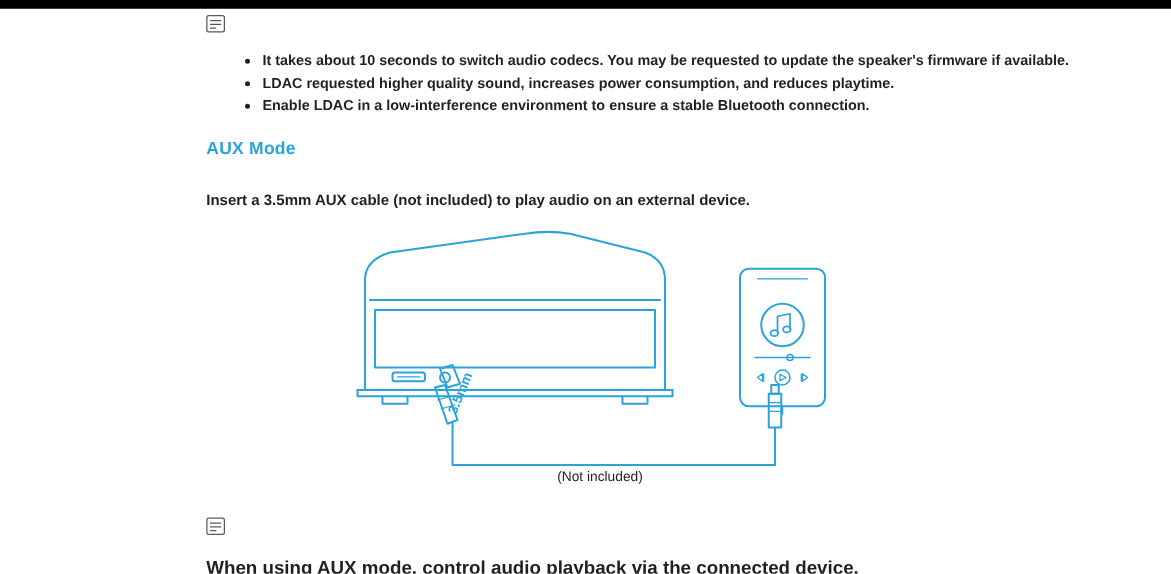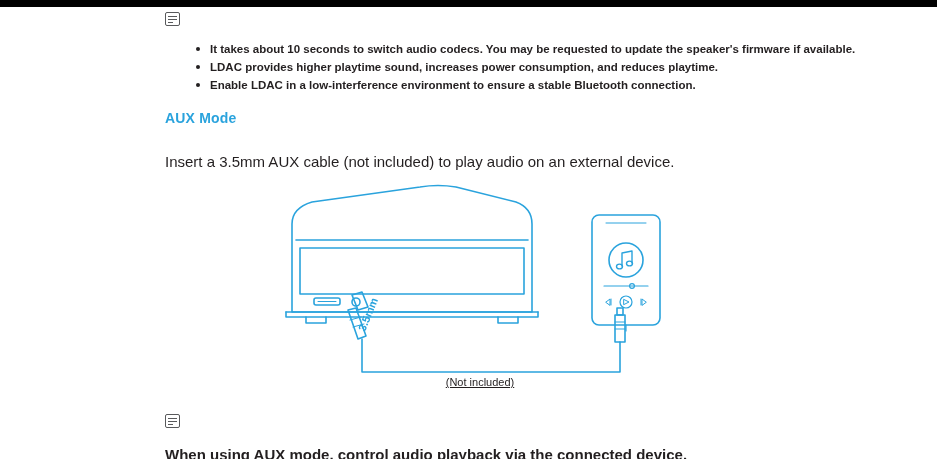--- a/index.html
+++ b/index.html
@@ -84,22 +84,22 @@
     font-size: 14px;
     font-weight: bold;
     color: #2aa3dd;
     letter-spacing: 0.2px;
   }
 
   .intro-text {
     position: absolute;
     left: 165px;
     top: 146px;
-    font-size: 15px;
-    font-weight: normal;
+    font-size: 12px;
+    font-weight: bold;
     color: #231f20;
     white-space: nowrap;
   }
 
   .figure {
     position: absolute;
     left: 270px;
     top: 175px;
     width: 420px;
     height: 215px;
@@ -107,21 +107,20 @@
   .figure svg { display: block; }
 
   .caption {
     position: absolute;
     left: 0;
     top: 194px;
     width: 420px;
     text-align: center;
     font-size: 11px;
     color: #231f20;
-    text-decoration: underline;
   }
 
   .note-icon-2 { left: 165px; top: 407px; }
   .note-icon-1 { left: 165px; top: 5px; }
 
   .footer-text {
     position: absolute;
     left: 165px;
     top: 439px;
     font-size: 15px;
@@ -138,21 +137,21 @@
 <div class="page">
 
   <div class="note-icon note-icon-1">
     <i></i>
       <i></i>
       <i></i>
   </div>
 
   <ul class="bullets">
     <li>It takes about 10 seconds to switch audio codecs. You may be requested to update the speaker's firmware if available.</li>
-    <li>LDAC provides higher playtime sound, increases power consumption, and reduces playtime.</li>
+    <li>LDAC requested higher quality sound, increases power consumption, and reduces playtime.</li>
     <li>Enable LDAC in a low-interference environment to ensure a stable Bluetooth connection.</li>
   </ul>
 
   <div class="section-title">AUX Mode</div>
 
   <div class="intro-text">Insert a 3.5mm AUX cable (not included) to play audio on an external device.</div>
 
   <div class="figure">
     <svg width="420" height="215" viewBox="0 0 420 215" xmlns="http://www.w3.org/2000/svg">
       <g fill="none" stroke="#2aa3dd" stroke-width="1.6" stroke-linejoin="round" stroke-linecap="round">

